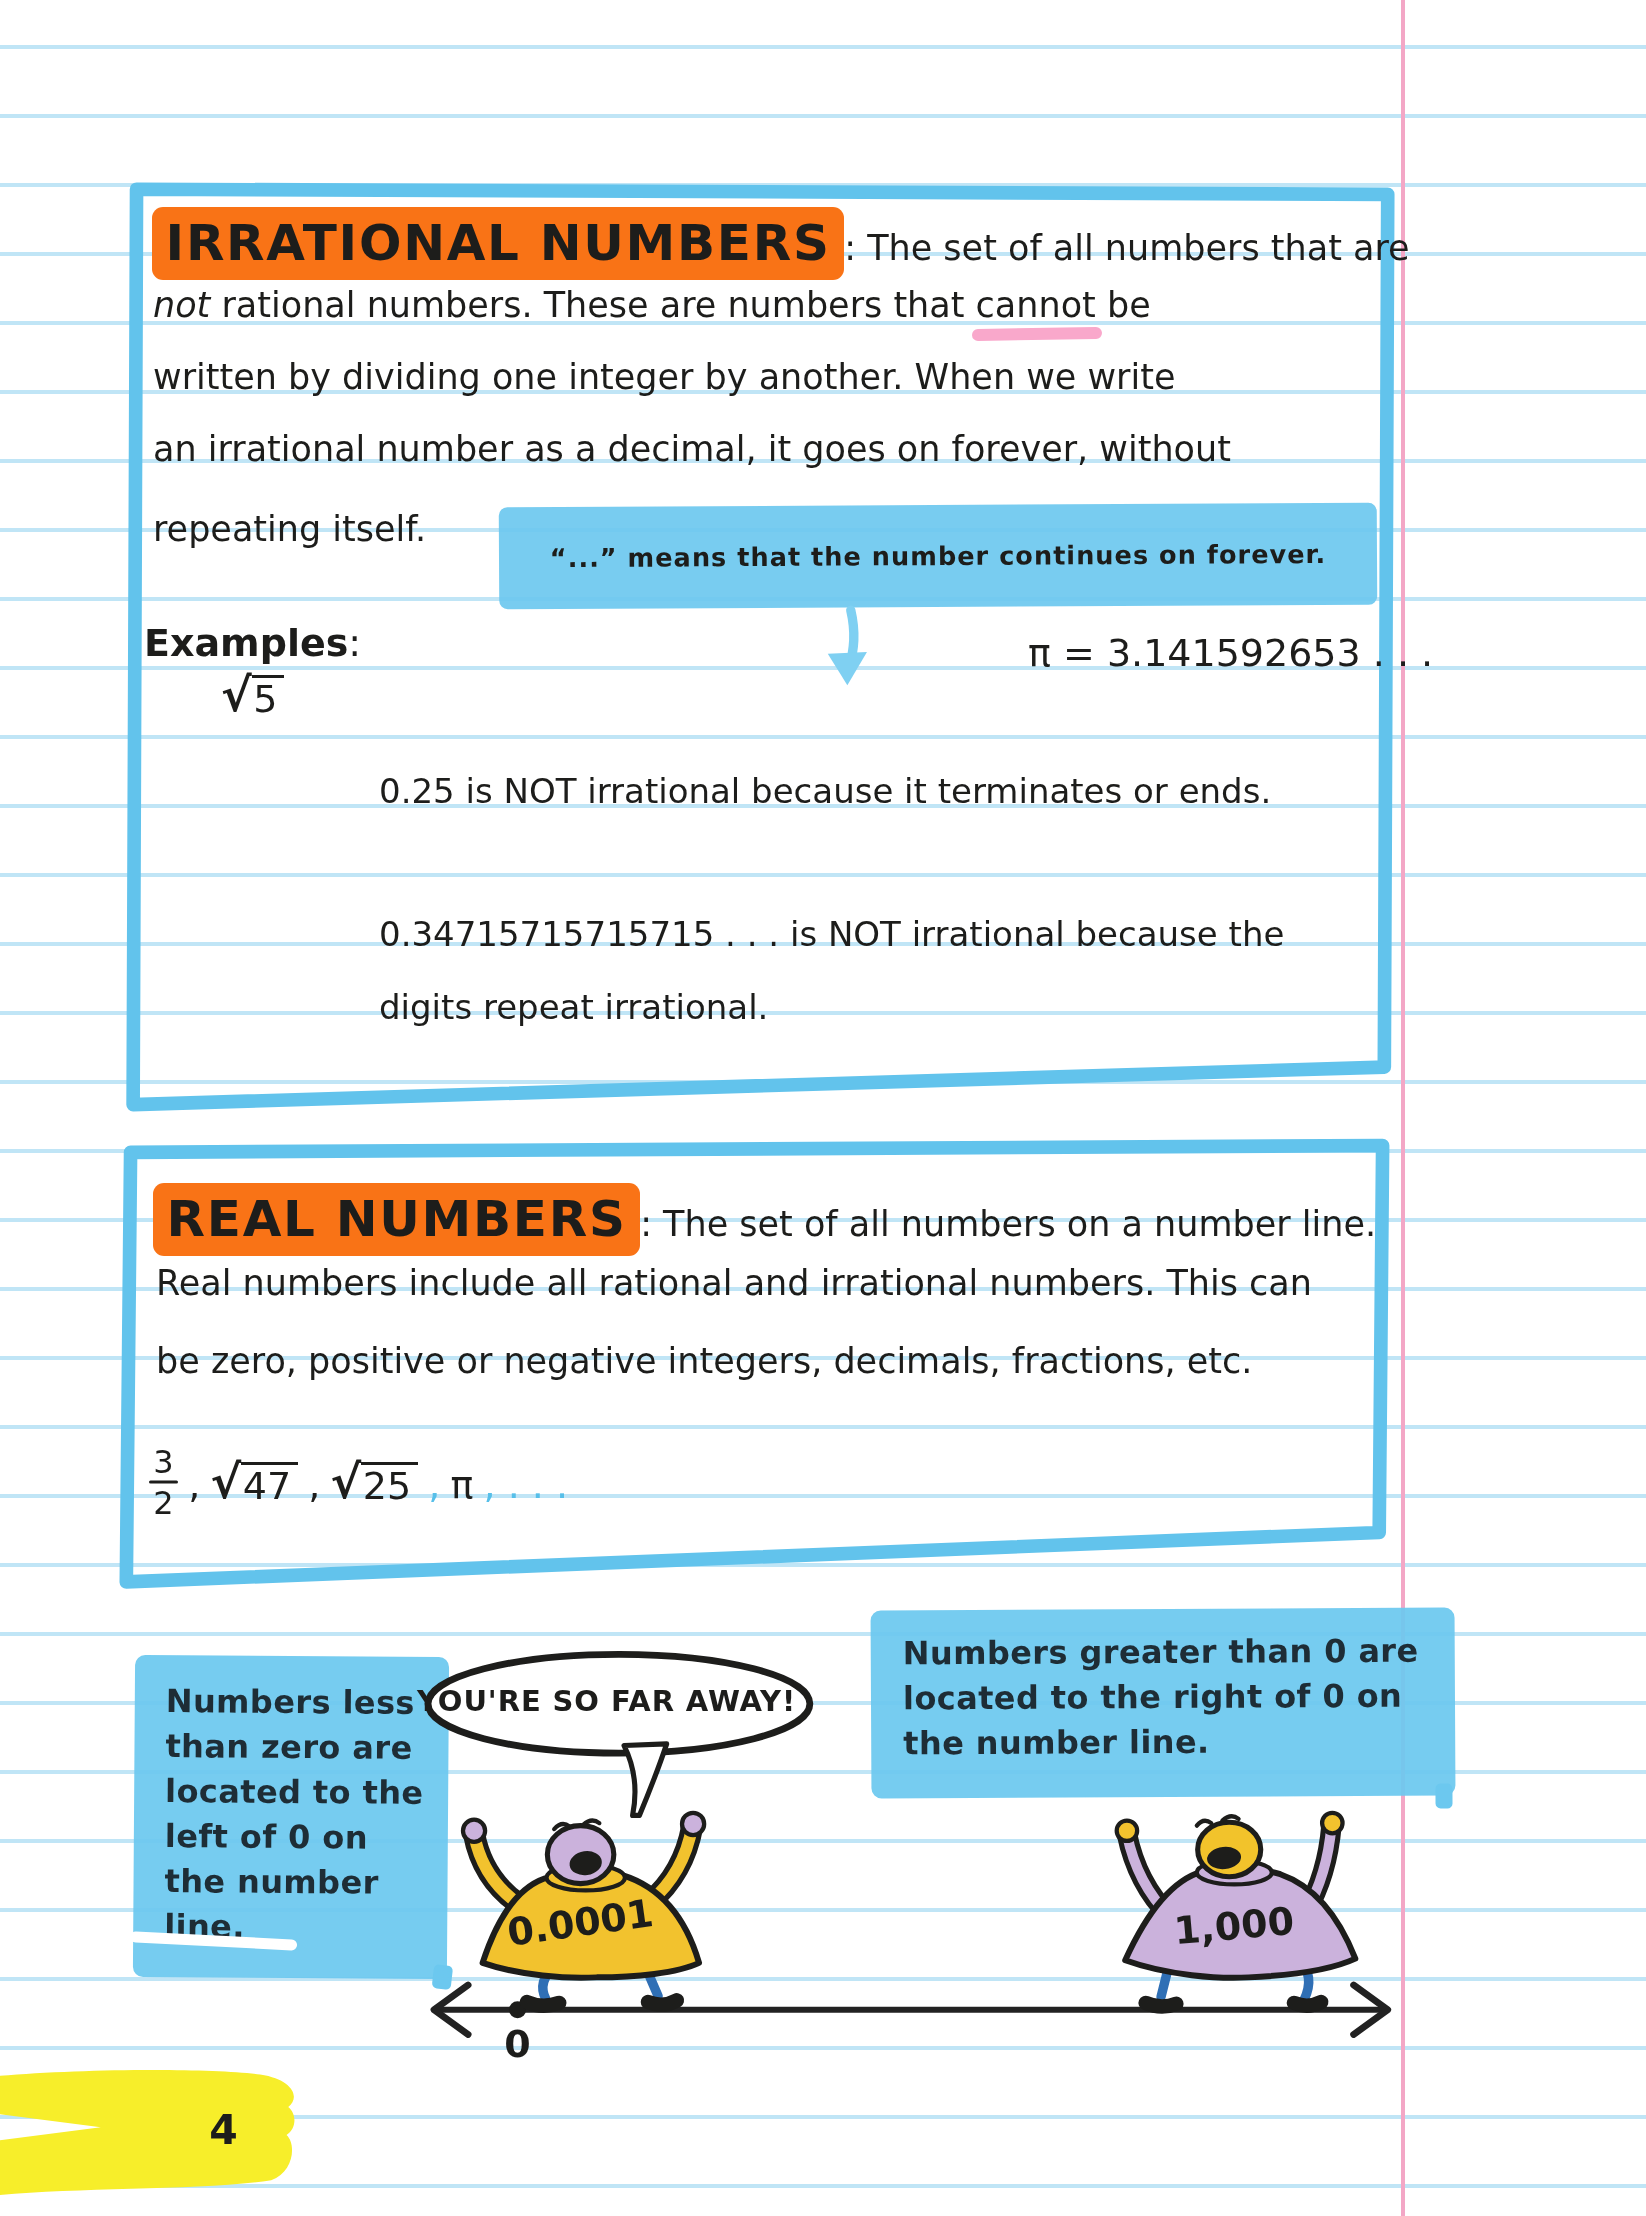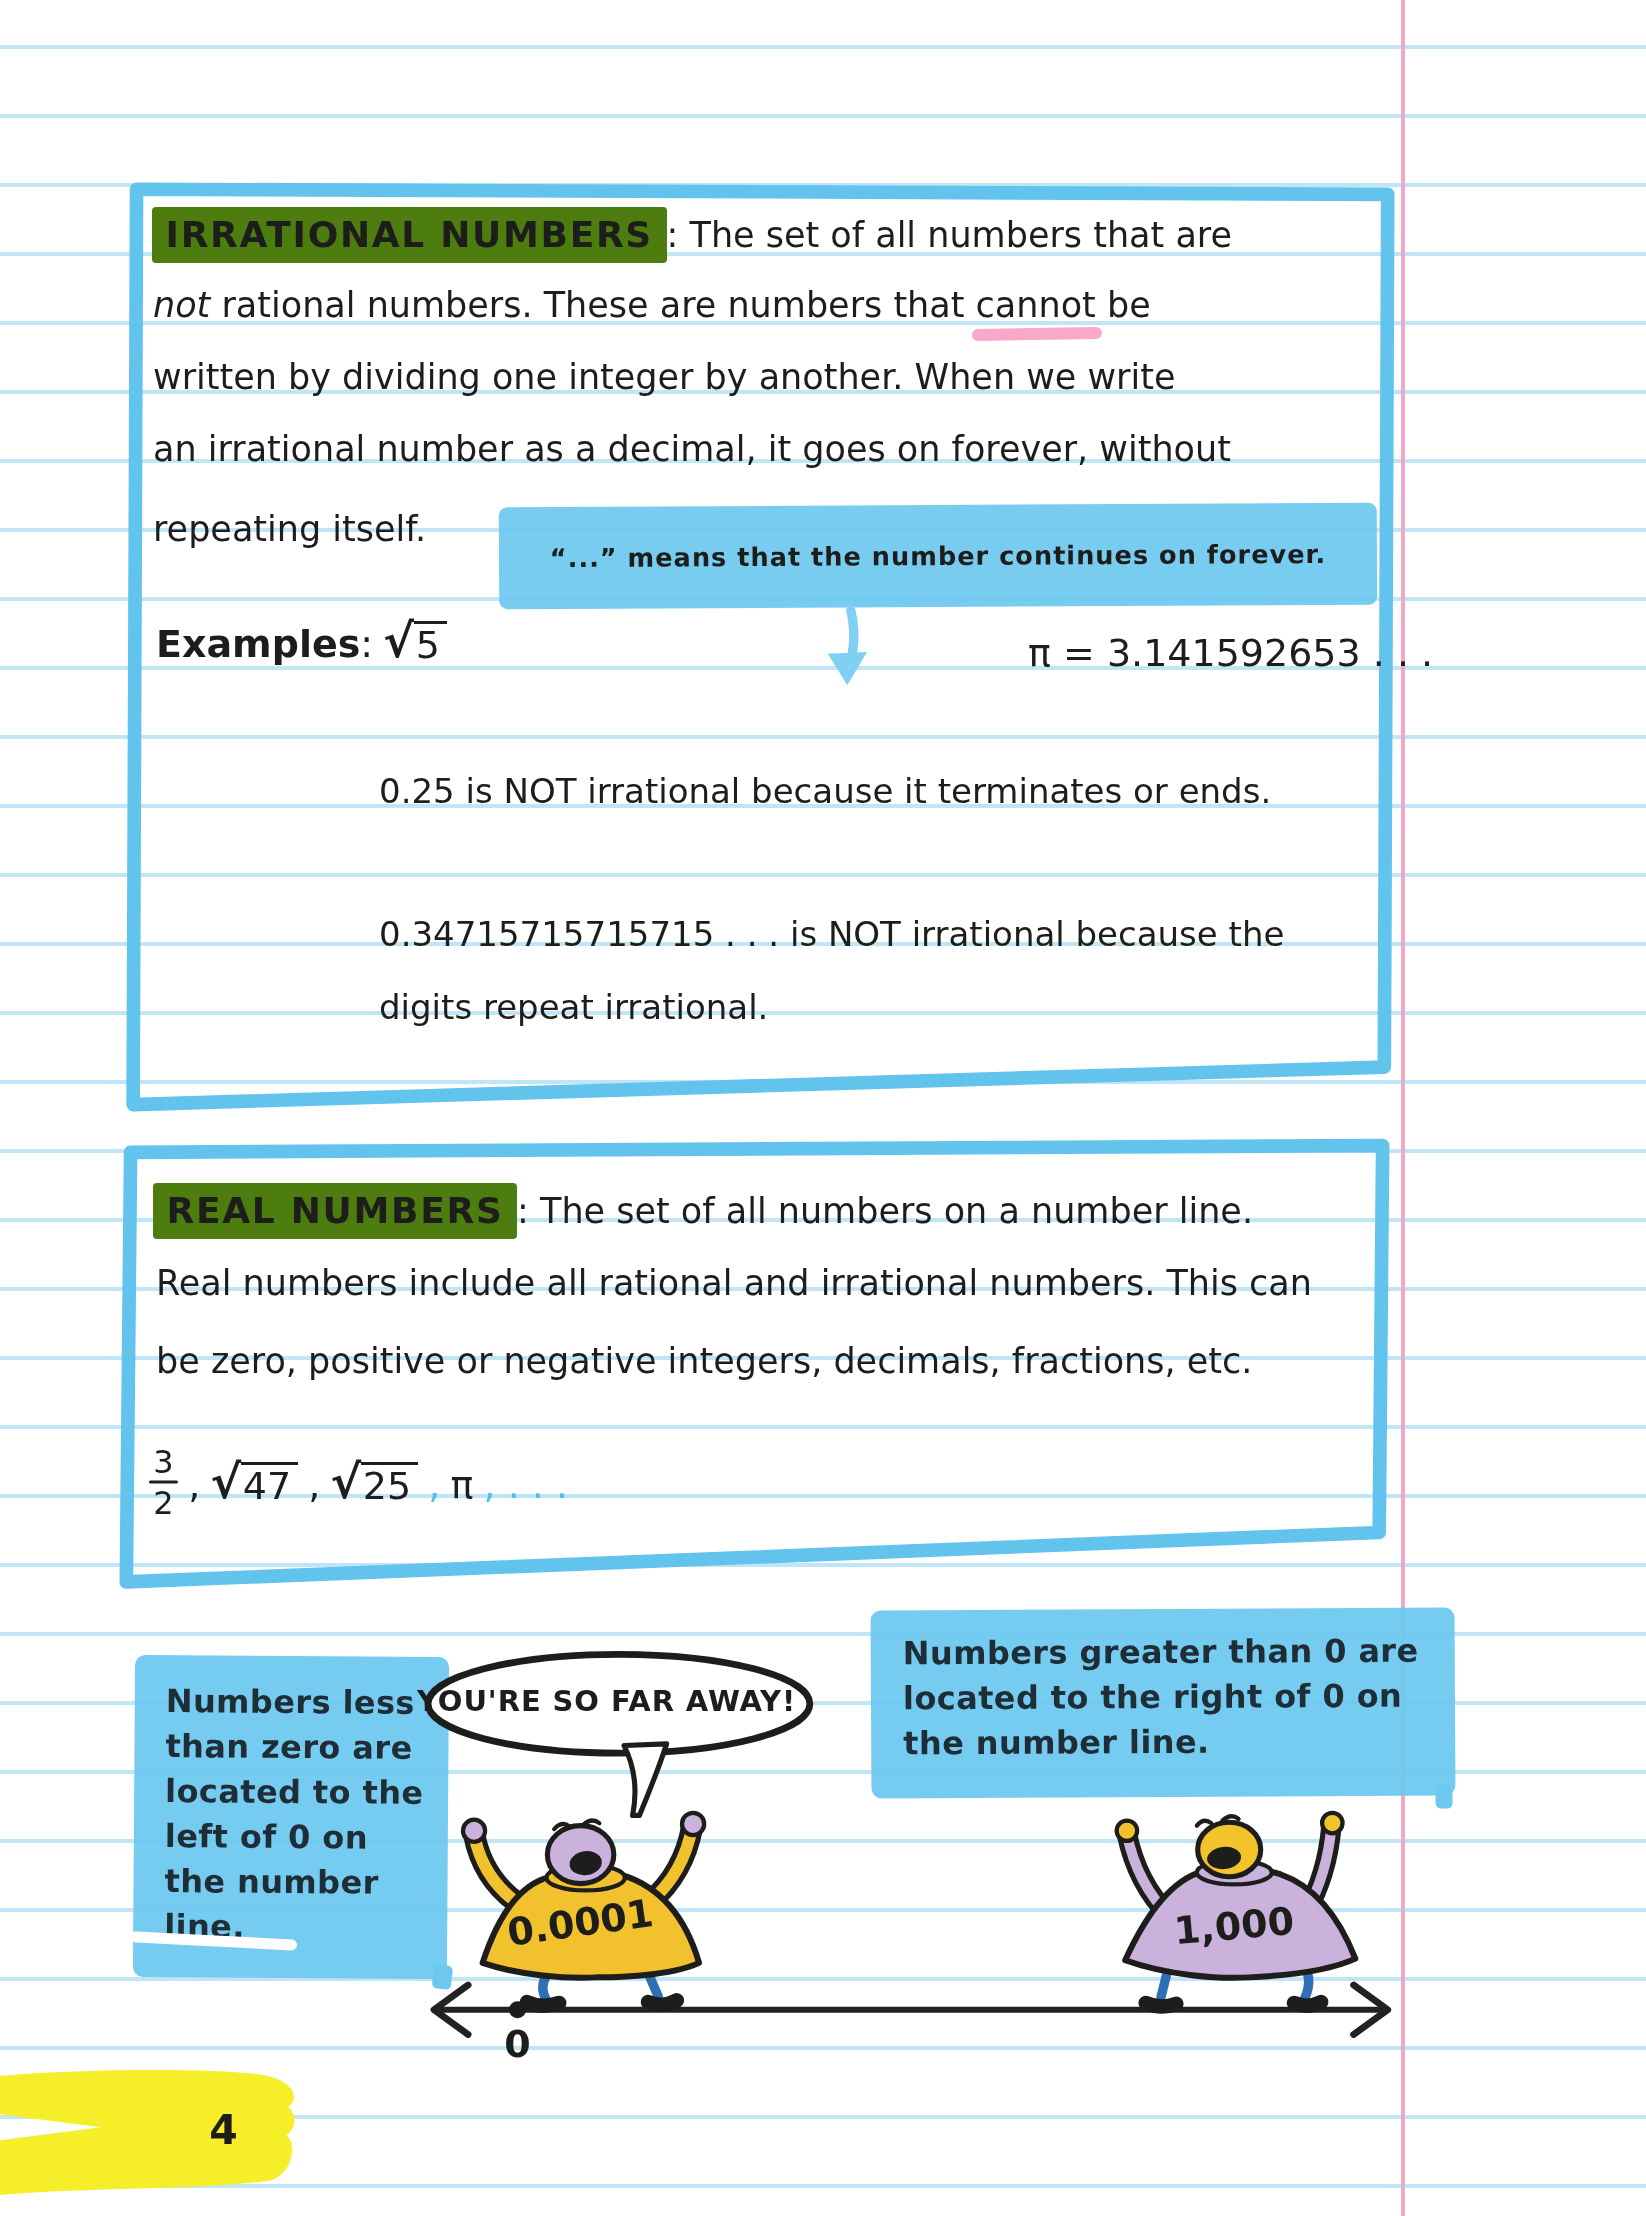--- a/index.html
+++ b/index.html
@@ -10,22 +10,22 @@
   .ruled{left:0;top:0;width:1647px;height:2216px;
     background-image:linear-gradient(#c0e5f6 4.3px, transparent 4.3px);
     background-size:100% 69px;background-position:0 45px;z-index:0;}
   .margin-line{left:1401px;top:0;width:4.3px;height:2216px;background:#f3a7c6;z-index:1;}
   
   svg.art{left:0;top:0;z-index:2;pointer-events:none;}
   .txt{z-index:3;}
   .fill{z-index:1;}
   
   .bodyline{font-size:35px;line-height:1.1;white-space:nowrap;letter-spacing:0px;}
-  .deftitle{display:inline-block;background:#4d7c0f;padding:6.8px 13.6px 8.5px 13.6px;border-radius:4px;
-            font-size:36px;font-weight:900;letter-spacing:1.7px;}
+  .deftitle{display:inline-block;background:#f97316;padding:6.8px 13.6px 8.5px 13.6px;border-radius:11px;
+            font-size:50px;font-weight:900;letter-spacing:1.7px;}
   .titlerow{font-size:35px;white-space:nowrap;}
   .it{font-style:italic;}
   .u-pink{position:relative;display:inline-block;}
   .u-pink::after{content:"";position:absolute;left:-3.4px;right:-6.8px;bottom:-15.3px;height:12px;
                  background:#f9a8cb;border-radius:6.8px;transform:rotate(-1deg);}
   
   .note{left:499px;top:505px;width:878px;height:102px;background:rgba(108,200,239,0.92);
         border-radius:8.5px;transform:rotate(-0.3deg);display:flex;align-items:center;justify-content:center;}
   .note-text{font-size:25.6px;font-weight:700;letter-spacing:1px;color:#1d1d1b;white-space:nowrap;}
   
@@ -149,21 +149,21 @@
 <div class="abs txt titlerow" style="left:152px;top:207px;">
   <span class="deftitle">IRRATIONAL NUMBERS</span><span>: The set of all numbers that are</span>
 </div>
 <div class="abs txt bodyline" style="left:153px;top:286px;">
   <span class="it">not</span><span> rational numbers. These are numbers that </span><span class="u-pink">cannot</span><span> be</span>
 </div>
 <div class="abs txt bodyline" style="left:153px;top:358px;">written by dividing one integer by another. When we write</div>
 <div class="abs txt bodyline" style="left:153px;top:430px;">an irrational number as a decimal, it goes on forever, without</div>
 <div class="abs txt bodyline" style="left:153px;top:510px;">repeating itself.</div>
 
-<div class="abs txt exrow" style="left:156px;top:621px;">
+<div class="abs txt exrow" style="left:144px;top:621px;flex-direction:column;">
   <span><span class="exlabel">Examples</span><span>:</span></span>
   <span class="sqrt">
       <span class="sqrt-sign">√</span>
       <span class="sqrt-body">5</span>
     </span>
 </div>
 <div class="abs txt exrow" style="left:1014px;top:631px;margin-left:14px;">π = 3.141592653 . . .</div>
 
 <div class="abs txt notes40" style="left:379px;top:771px;">0.25 is NOT irrational because it terminates or ends.</div>
 <div class="abs txt notes40" style="left:379px;top:914px;">0.34715715715715 . . . is NOT irrational because the</div>

